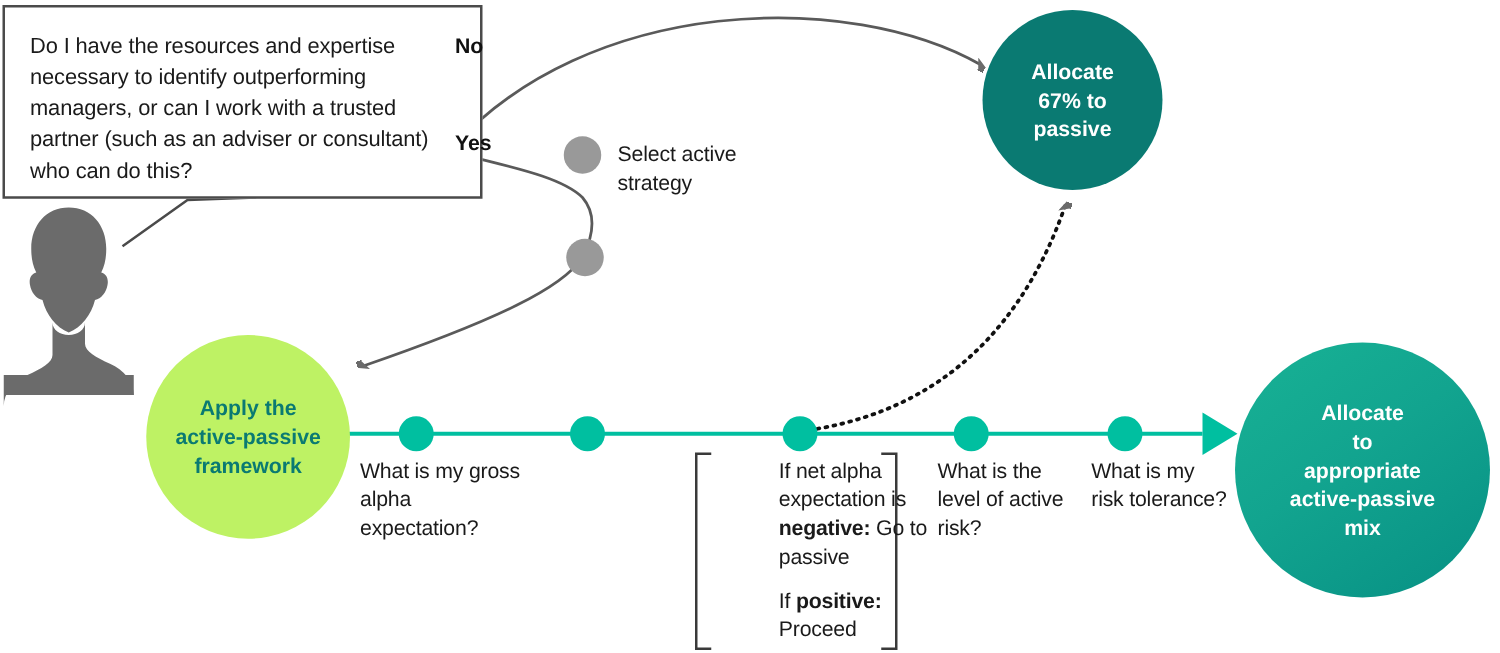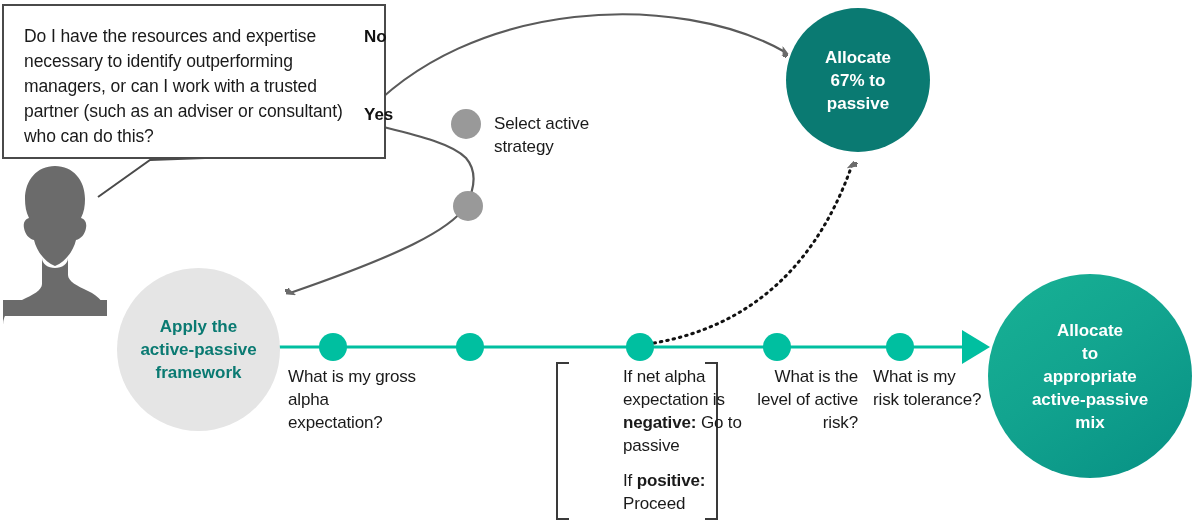--- a/index.html
+++ b/index.html
@@ -88,21 +88,21 @@
     color: #ffffff;
     font-size: 17px;
     font-weight: bold;
     line-height: 23px;
   }
   #circle-framework {
     left: 117px;
     top: 268px;
     width: 163px;
     height: 163px;
-    background: #e5e5e5;
+    background: #bef264;
     z-index: 3;
   }
   #circle-framework-text {
     color: #0a7a72;
     font-size: 17px;
     font-weight: bold;
     line-height: 23px;
   }
   #circle-mix {
     left: 988px;
@@ -123,21 +123,21 @@
     position: absolute;
     font-size: 17px;
     line-height: 23px;
     color: #1a1a1a;
     z-index: 6;
     letter-spacing: -0.15px;
   }
   #timeline-label-0 { left: 288px; top: 365px; width: 130px; }
   #timeline-label-1 { left: 440px; top: 365px; width: 118px; }
   #timeline-label-2 { left: 576px; top: 365px; width: 128px; margin-left: 47px; }
-  #timeline-label-3 { left: 750px; top: 365px; width: 108px; text-align: right; }
+  #timeline-label-3 { left: 750px; top: 365px; width: 108px; }
   #timeline-label-4 { left: 873px; top: 365px; width: 112px; }
   .timeline-label b { font-weight: bold; }
   .blank-line { display: block; height: 12px; }
 </style>
 </head>
 <body>
 
 <div id="canvas">
 
   <svg class="svg-layer" viewBox="0 0 1200 522">

